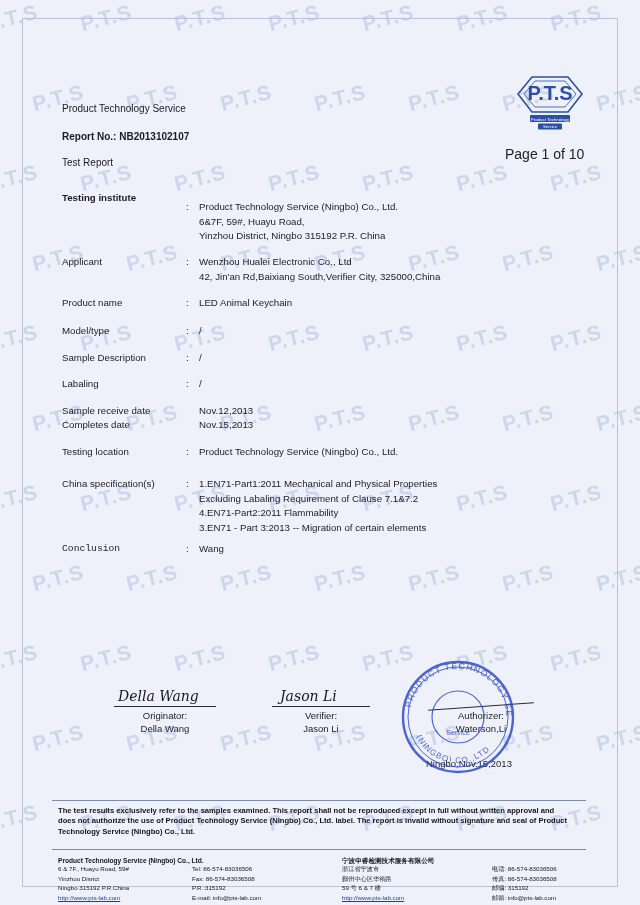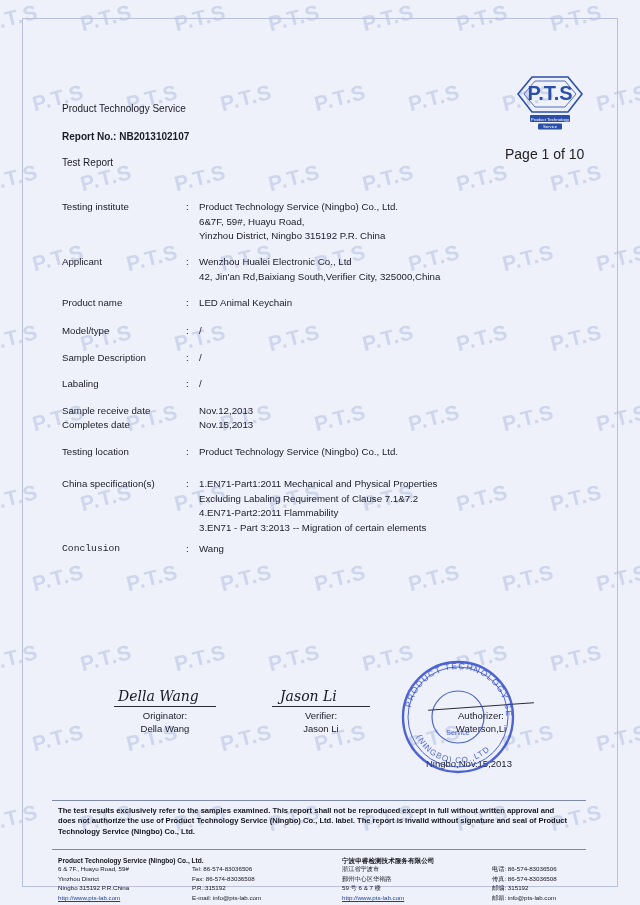--- a/index.html
+++ b/index.html
@@ -238,21 +238,21 @@
         <text x="42" y="56.2" text-anchor="middle" font-family="Liberation Sans, sans-serif" font-size="4.2" fill="#ffffff">Service</text>
       </svg>
     </div>
 
     <div class="txt hdr-title">Product Technology Service</div>
     <div class="txt hdr-report">Report No.: NB2013102107</div>
     <div class="txt hdr-test">Test Report</div>
     <div class="txt page-of">Page 1 of 10</div>
 
     <div id="fields-layer">
-        <div class="txt lbl" style="top: 201px;">Testing institute</div>
+        <div class="txt lbl" style="top: 192px; font-weight: bold;">Testing institute</div>
         <div class="txt col" style="top: 201px;">:</div>
         <div class="txt val" style="top: 201px;">Product Technology Service (Ningbo) Co., Ltd.</div>
         <div class="txt val" style="top: 215.5px;">6&amp;7F, 59#, Huayu Road,</div>
         <div class="txt val" style="top: 230px;">Yinzhou District, Ningbo 315192  P.R. China</div>
         <div class="txt lbl" style="top: 256px;">Applicant</div>
         <div class="txt col" style="top: 256px;">:</div>
         <div class="txt val" style="top: 256px;">Wenzhou Hualei Electronic Co., Ltd</div>
         <div class="txt val" style="top: 270.5px;">42,  Jin'an Rd,Baixiang South,Verifier City, 325000,China</div>
         <div class="txt lbl" style="top: 297px;">Product name</div>
         <div class="txt col" style="top: 297px;">:</div>

